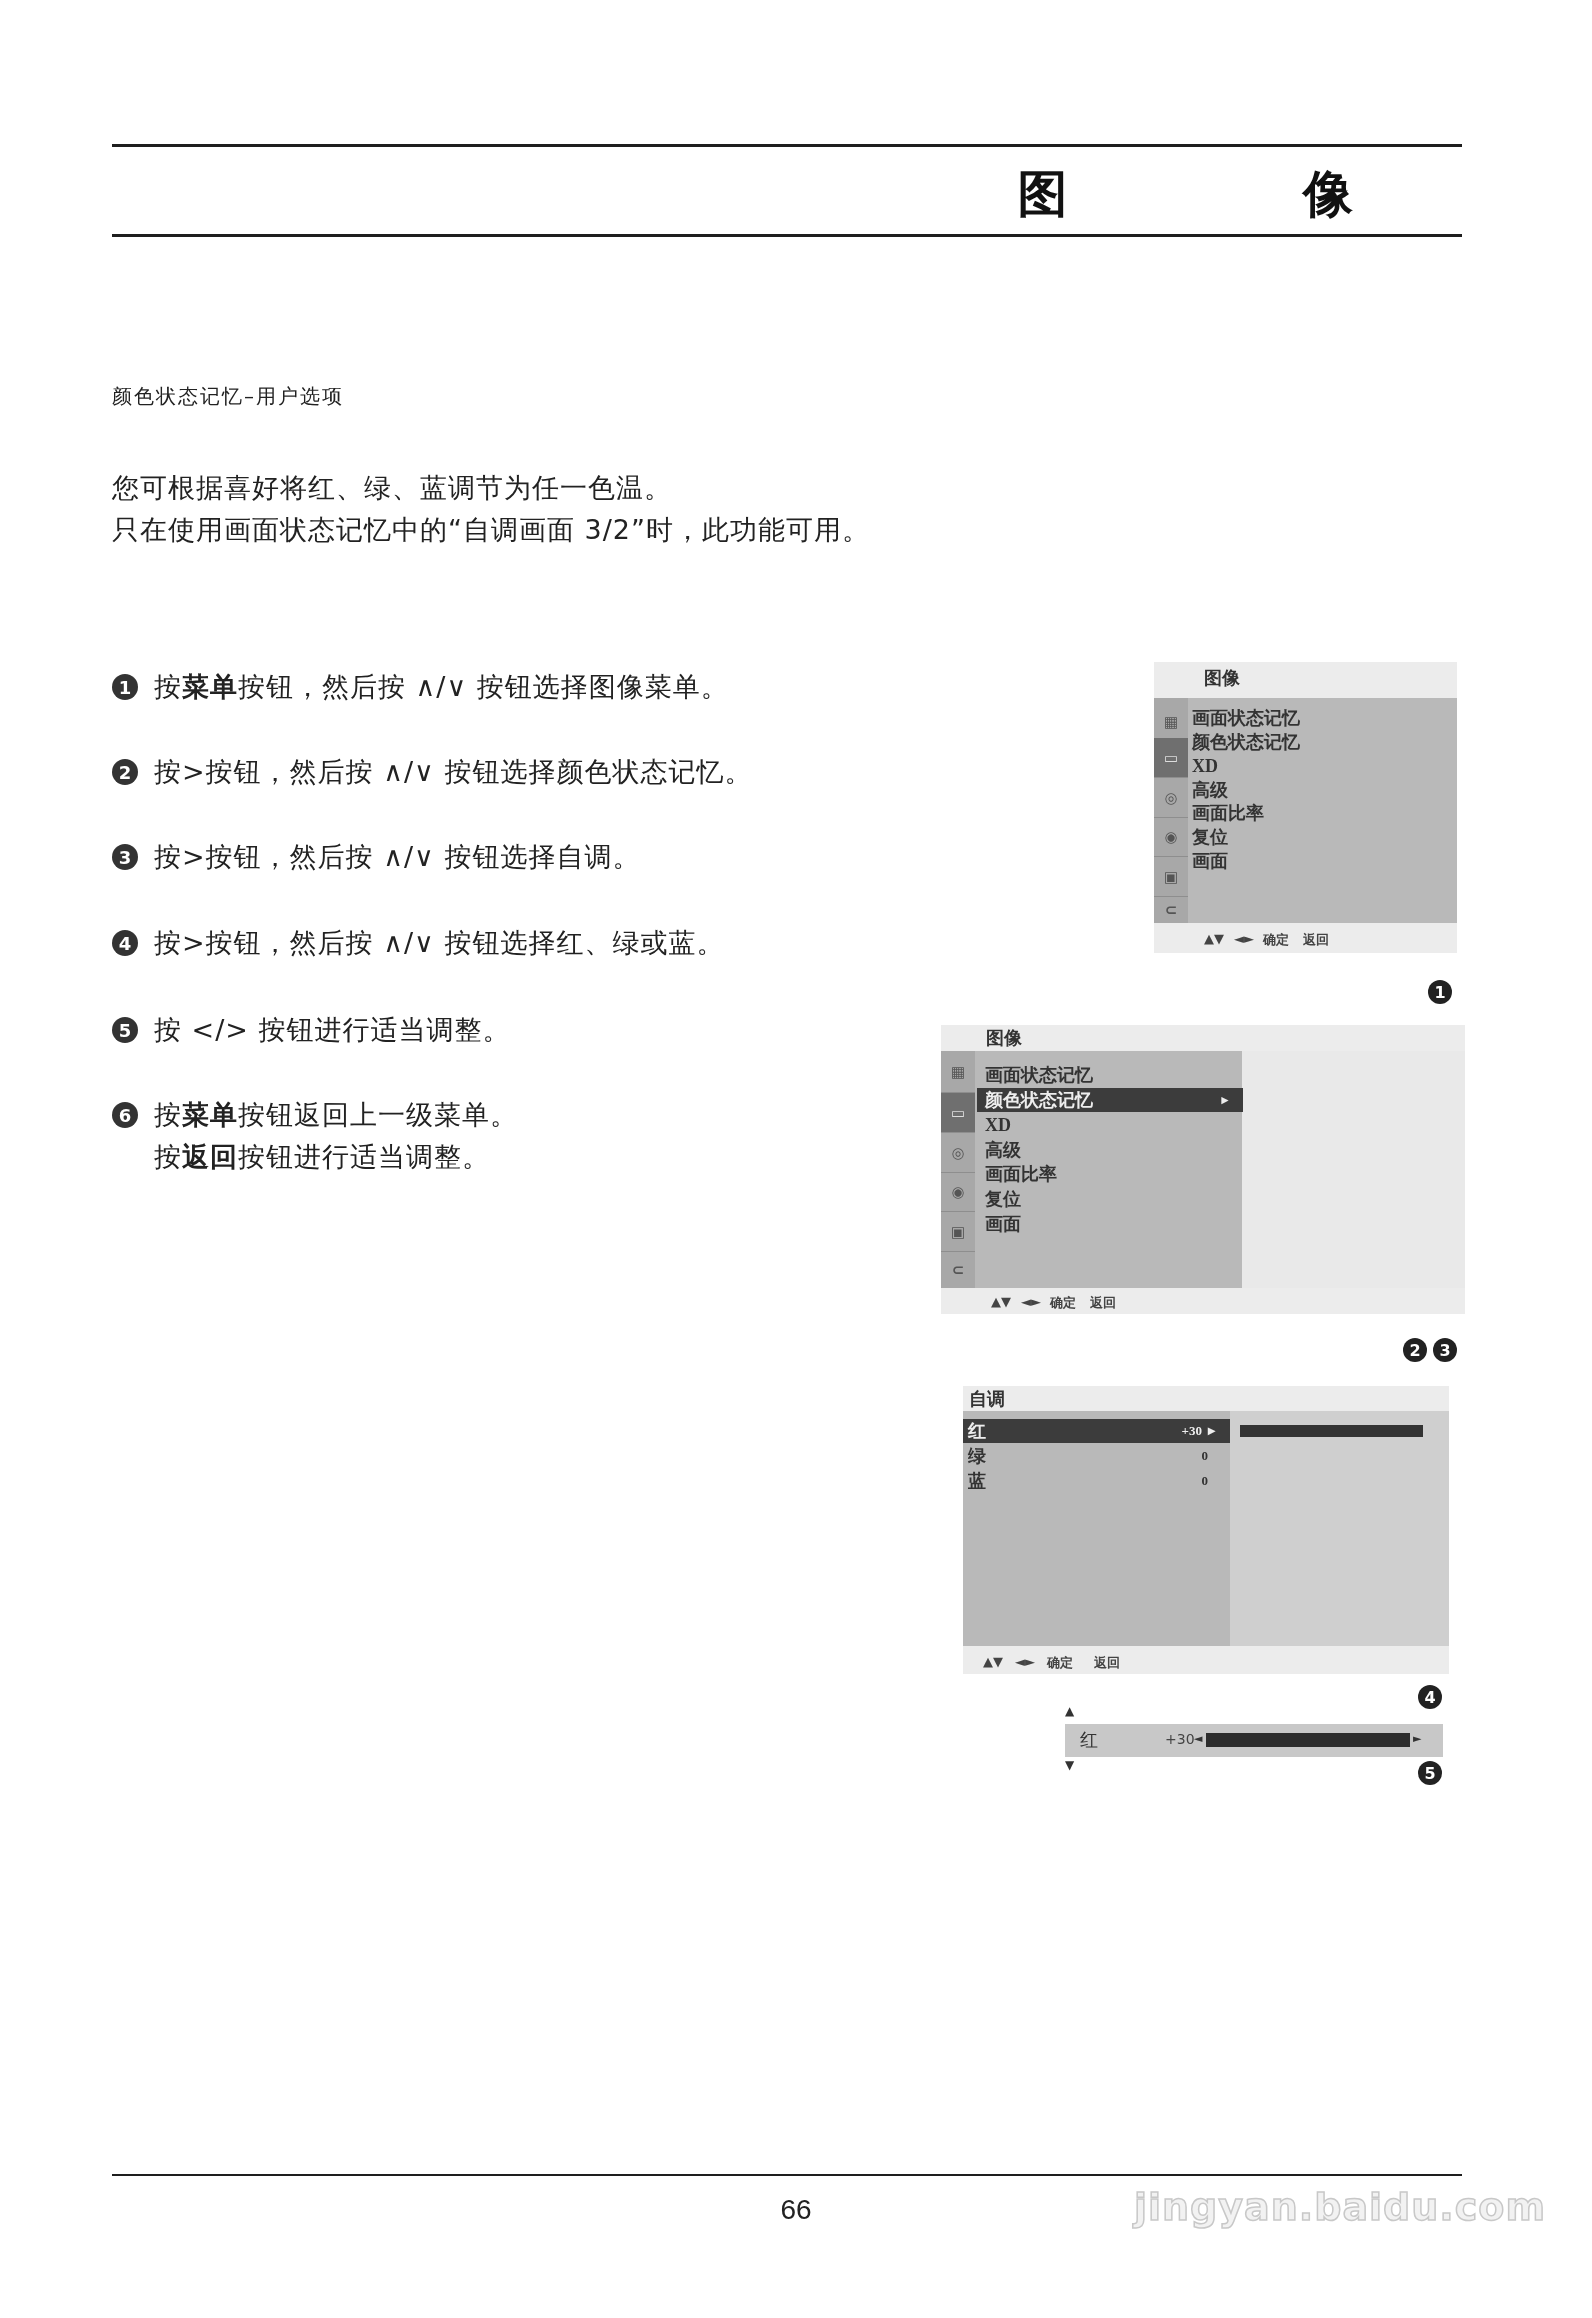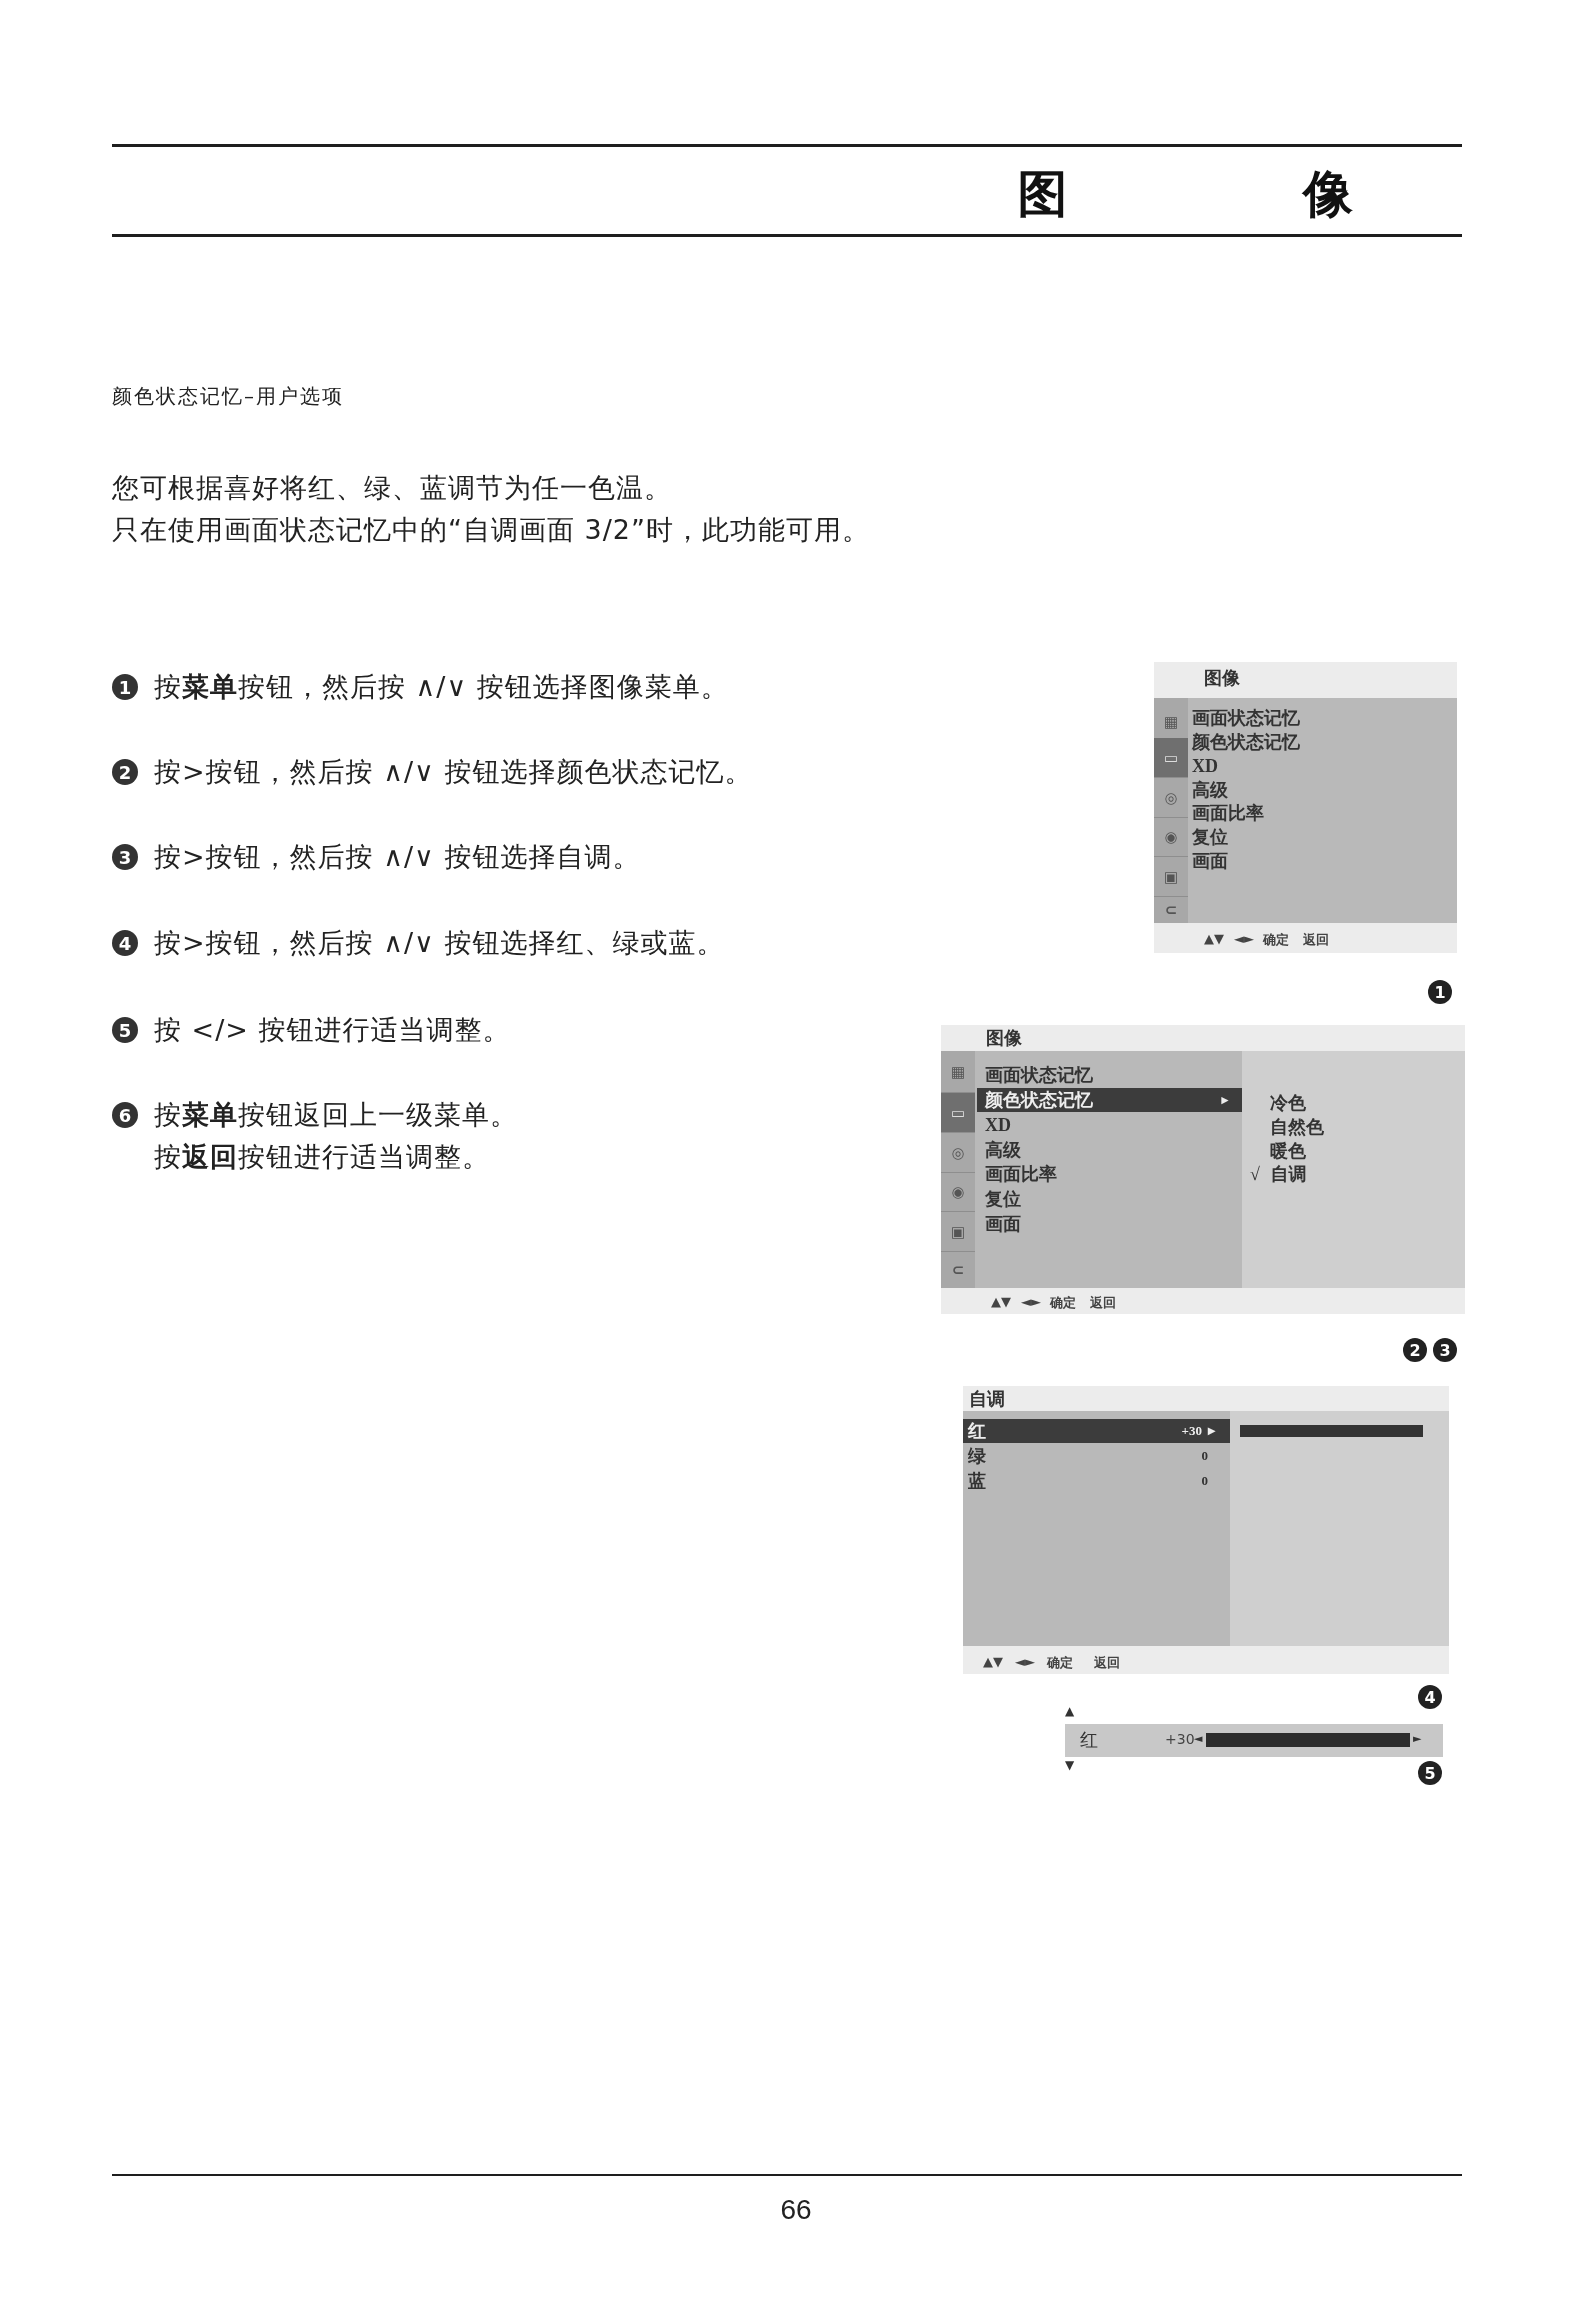--- a/index.html
+++ b/index.html
@@ -163,29 +163,20 @@
     <div class="item selected" style="left:36px; top:37px; width:266px; padding-left:8px;">
       <span>颜色状态记忆</span>
       <span style="position:absolute; right:12px; font-size:12px;">►</span>
     </div>
     <div class="item" style="left:44px; top:62px;">XD</div>
     <div class="item" style="left:44px; top:87px;">高级</div>
     <div class="item" style="left:44px; top:111px;">画面比率</div>
     <div class="item" style="left:44px; top:136px;">复位</div>
     <div class="item" style="left:44px; top:161px;">画面</div>
   </div>
-  <div class="submenu" style="left:301px; top:26px; width:223px; height:237px;">
-    <div class="item" style="left:28px; top:40px;">冷色</div>
-    <div class="item" style="left:28px; top:64px;">自然色</div>
-    <div class="item" style="left:28px; top:88px;">暖色</div>
-    <div class="item" style="left:8px; top:111px;">
-      <span>√</span>
-      <span style="margin-left:6px;">自调</span>
-    </div>
-  </div>
   <div class="footer" style="height:26px;">
     <span style="left:50px; top:6px;">▲▼</span>
     <span style="left:80px; top:6px;">◄►</span>
     <span style="left:109px; top:6px;">确定</span>
     <span style="left:149px; top:6px;">返回</span>
   </div>
 </div>
 <div class="badge" style="left:1403px; top:1338px;">2</div>
 <div class="badge" style="left:1433px; top:1338px;">3</div>
 
@@ -224,16 +215,17 @@
   <span class="lbl">红</span>
   <span class="val">+30</span>
   <span class="larr">◄</span>
   <div class="fill"></div>
   <span class="rarr">►</span>
 </div>
 <div class="tri-down">▼</div>
 <div class="badge" style="left:1418px; top:1761px;">5</div>
 
 <div class="watermark">
+  <div class="wm-url">jingyan.baidu.com</div>
 </div>
 <div class="hr hr-footer"></div>
 <div class="page-number">66</div>
 
 
 </body></html>

